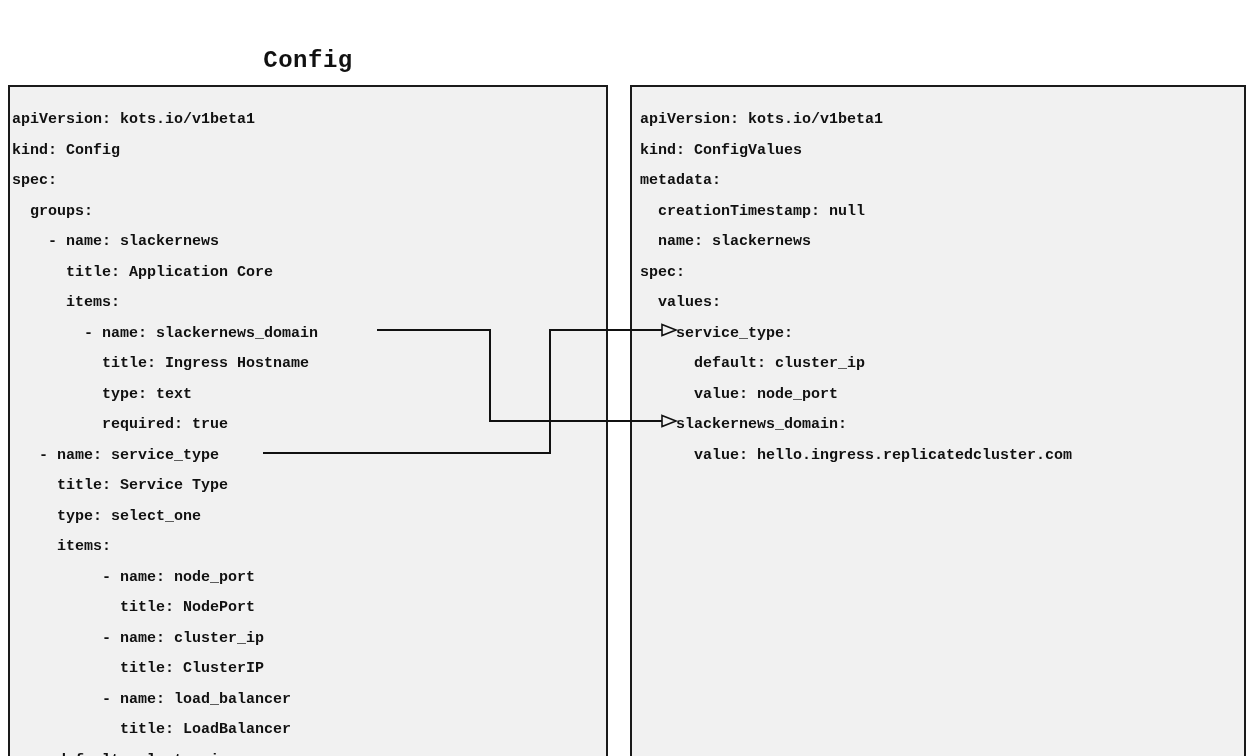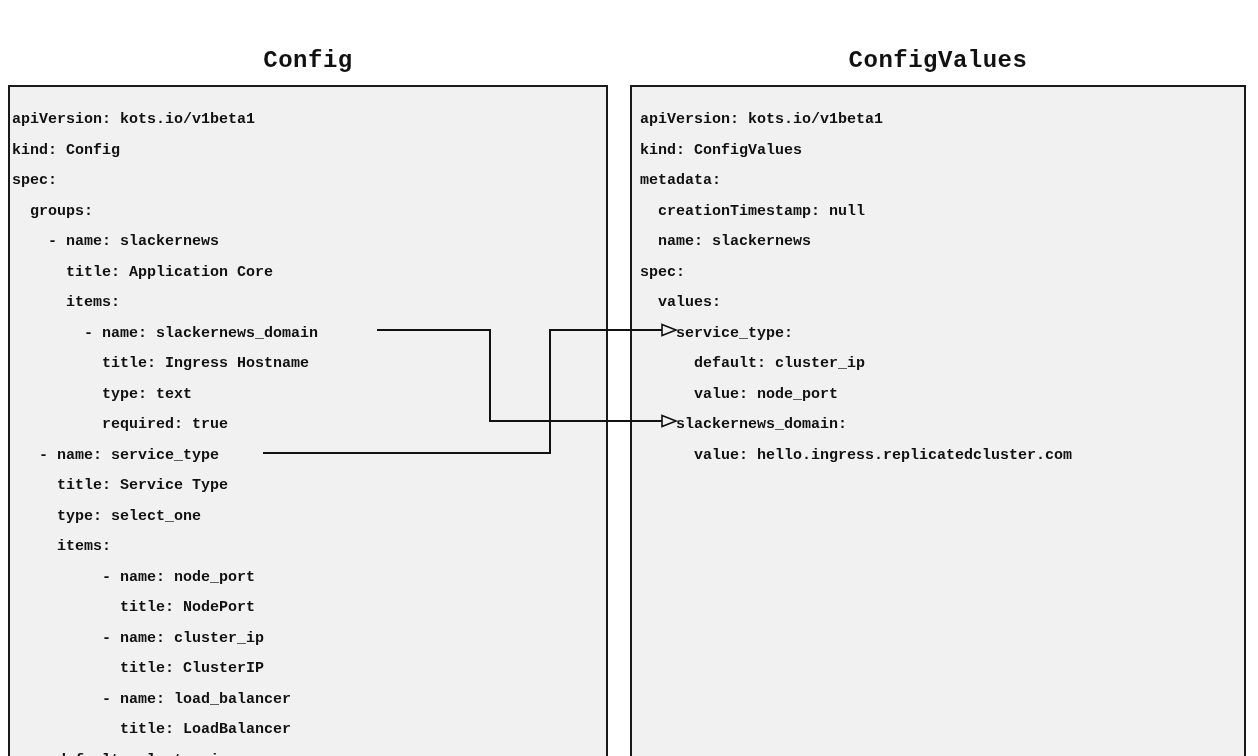--- a/index.html
+++ b/index.html
@@ -72,21 +72,20 @@
     stroke-linejoin:miter;
   }
 </style>
 </head>
 <body>
 
 <div class="stage">
 
   <div class="panel-title title-left">Config</div>
 
-  <div class="panel-title title-right">ConfigValues</div>
 
   <div class="code-box box-left">
     <pre>apiVersion: kots.io/v1beta1
 kind: Config
 spec:
   groups:
     - name: slackernews
       title: Application Core
       items:
         - name: slackernews_domain

